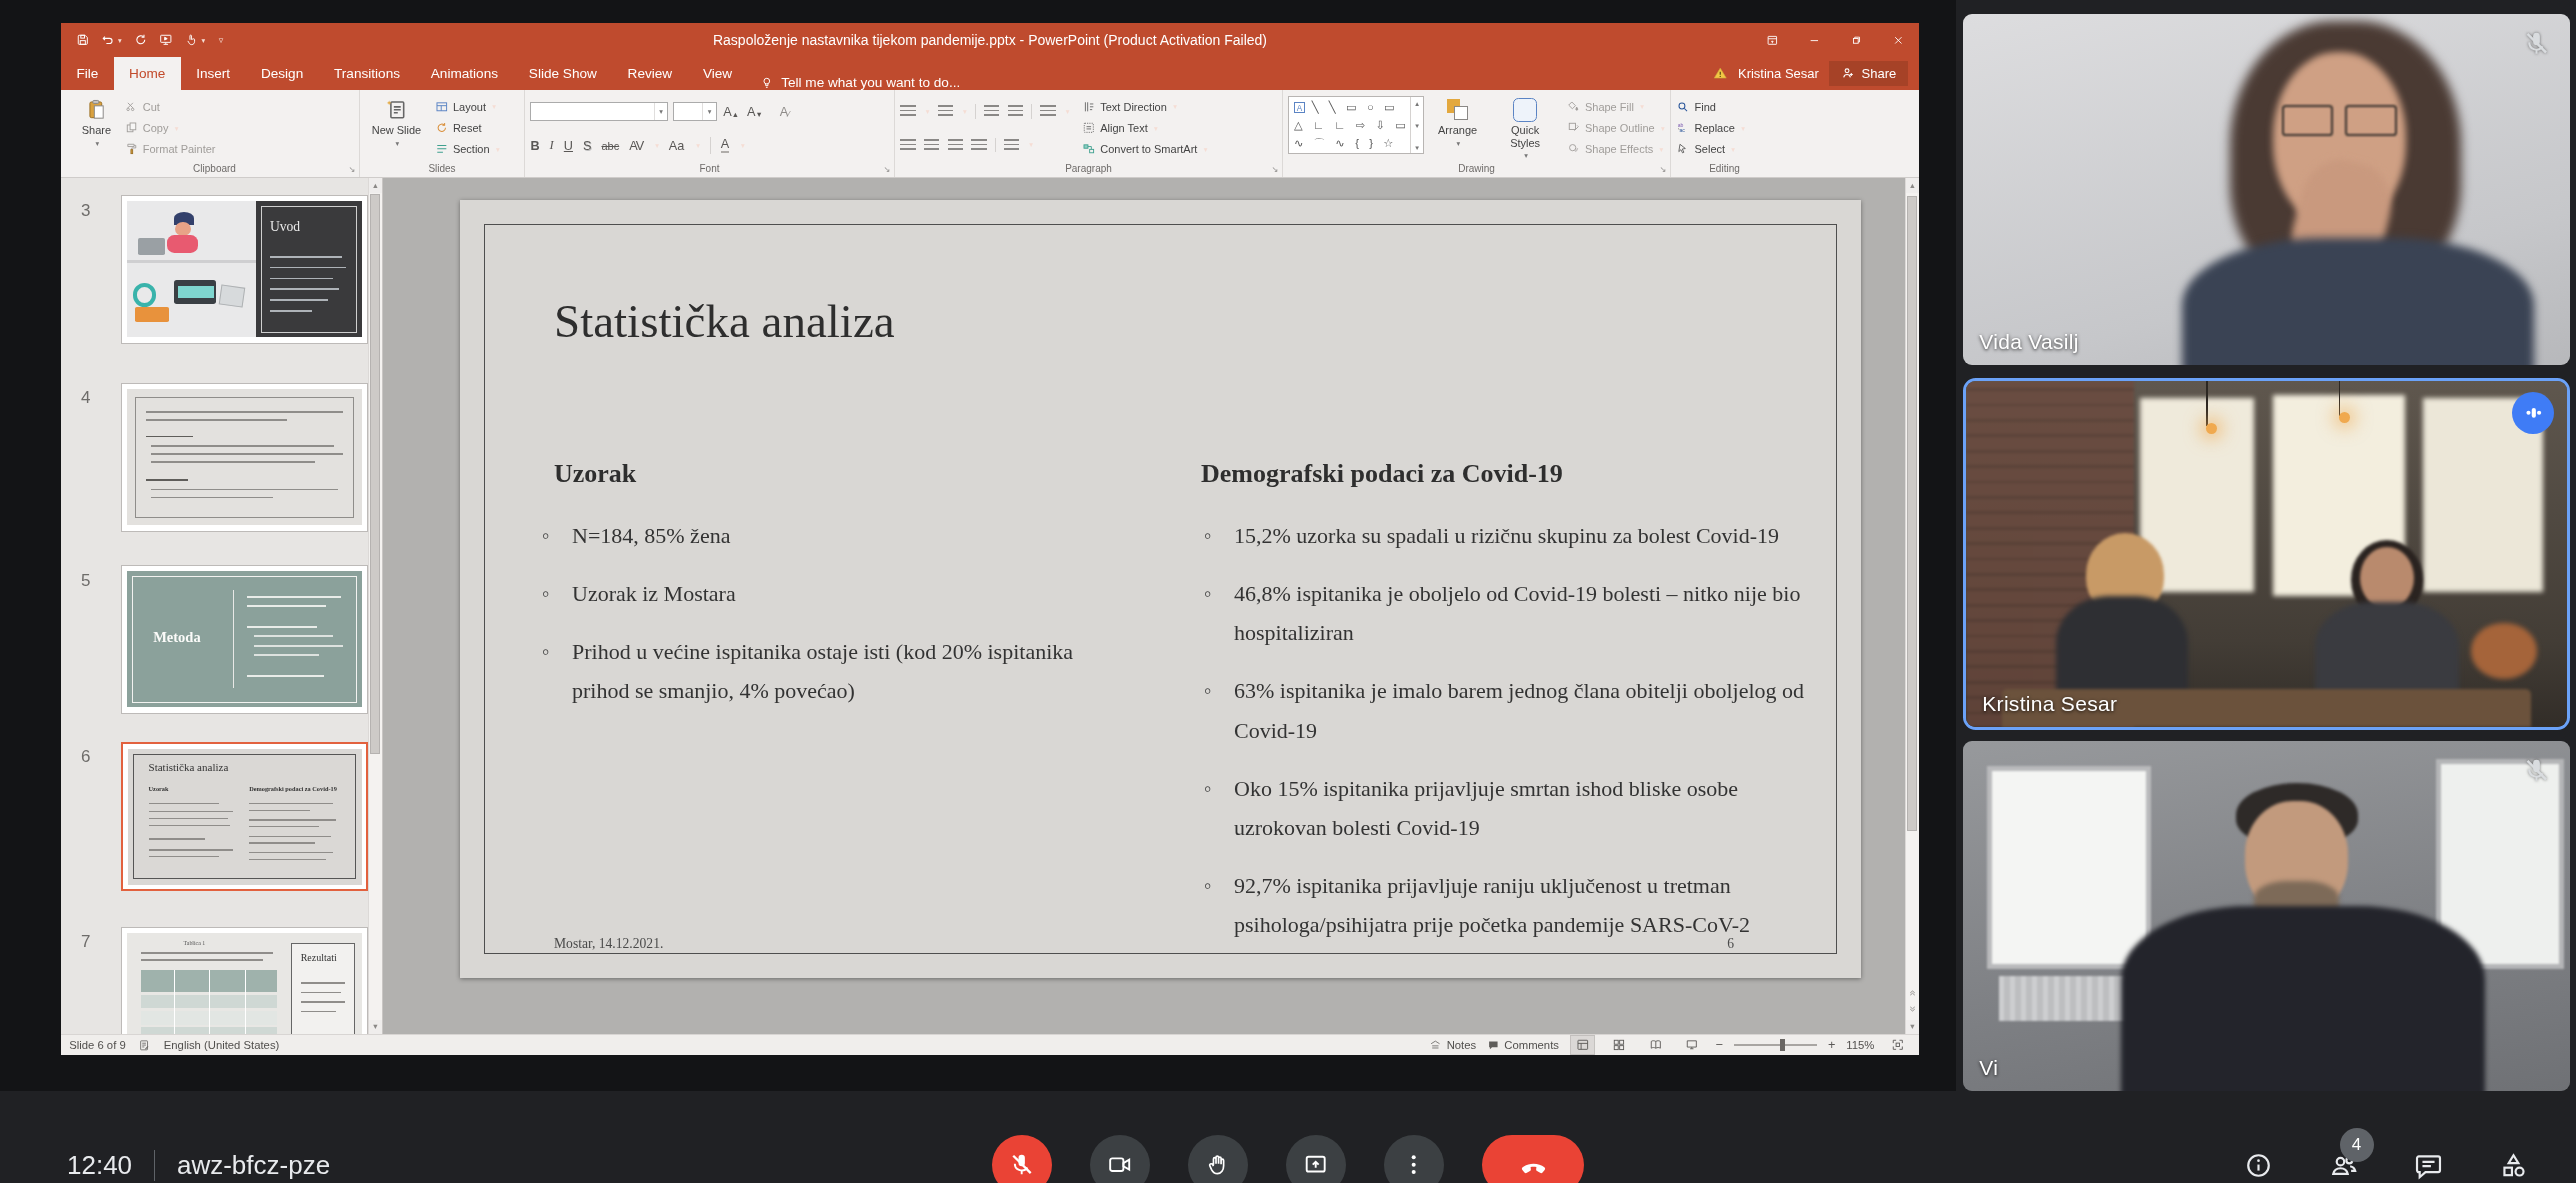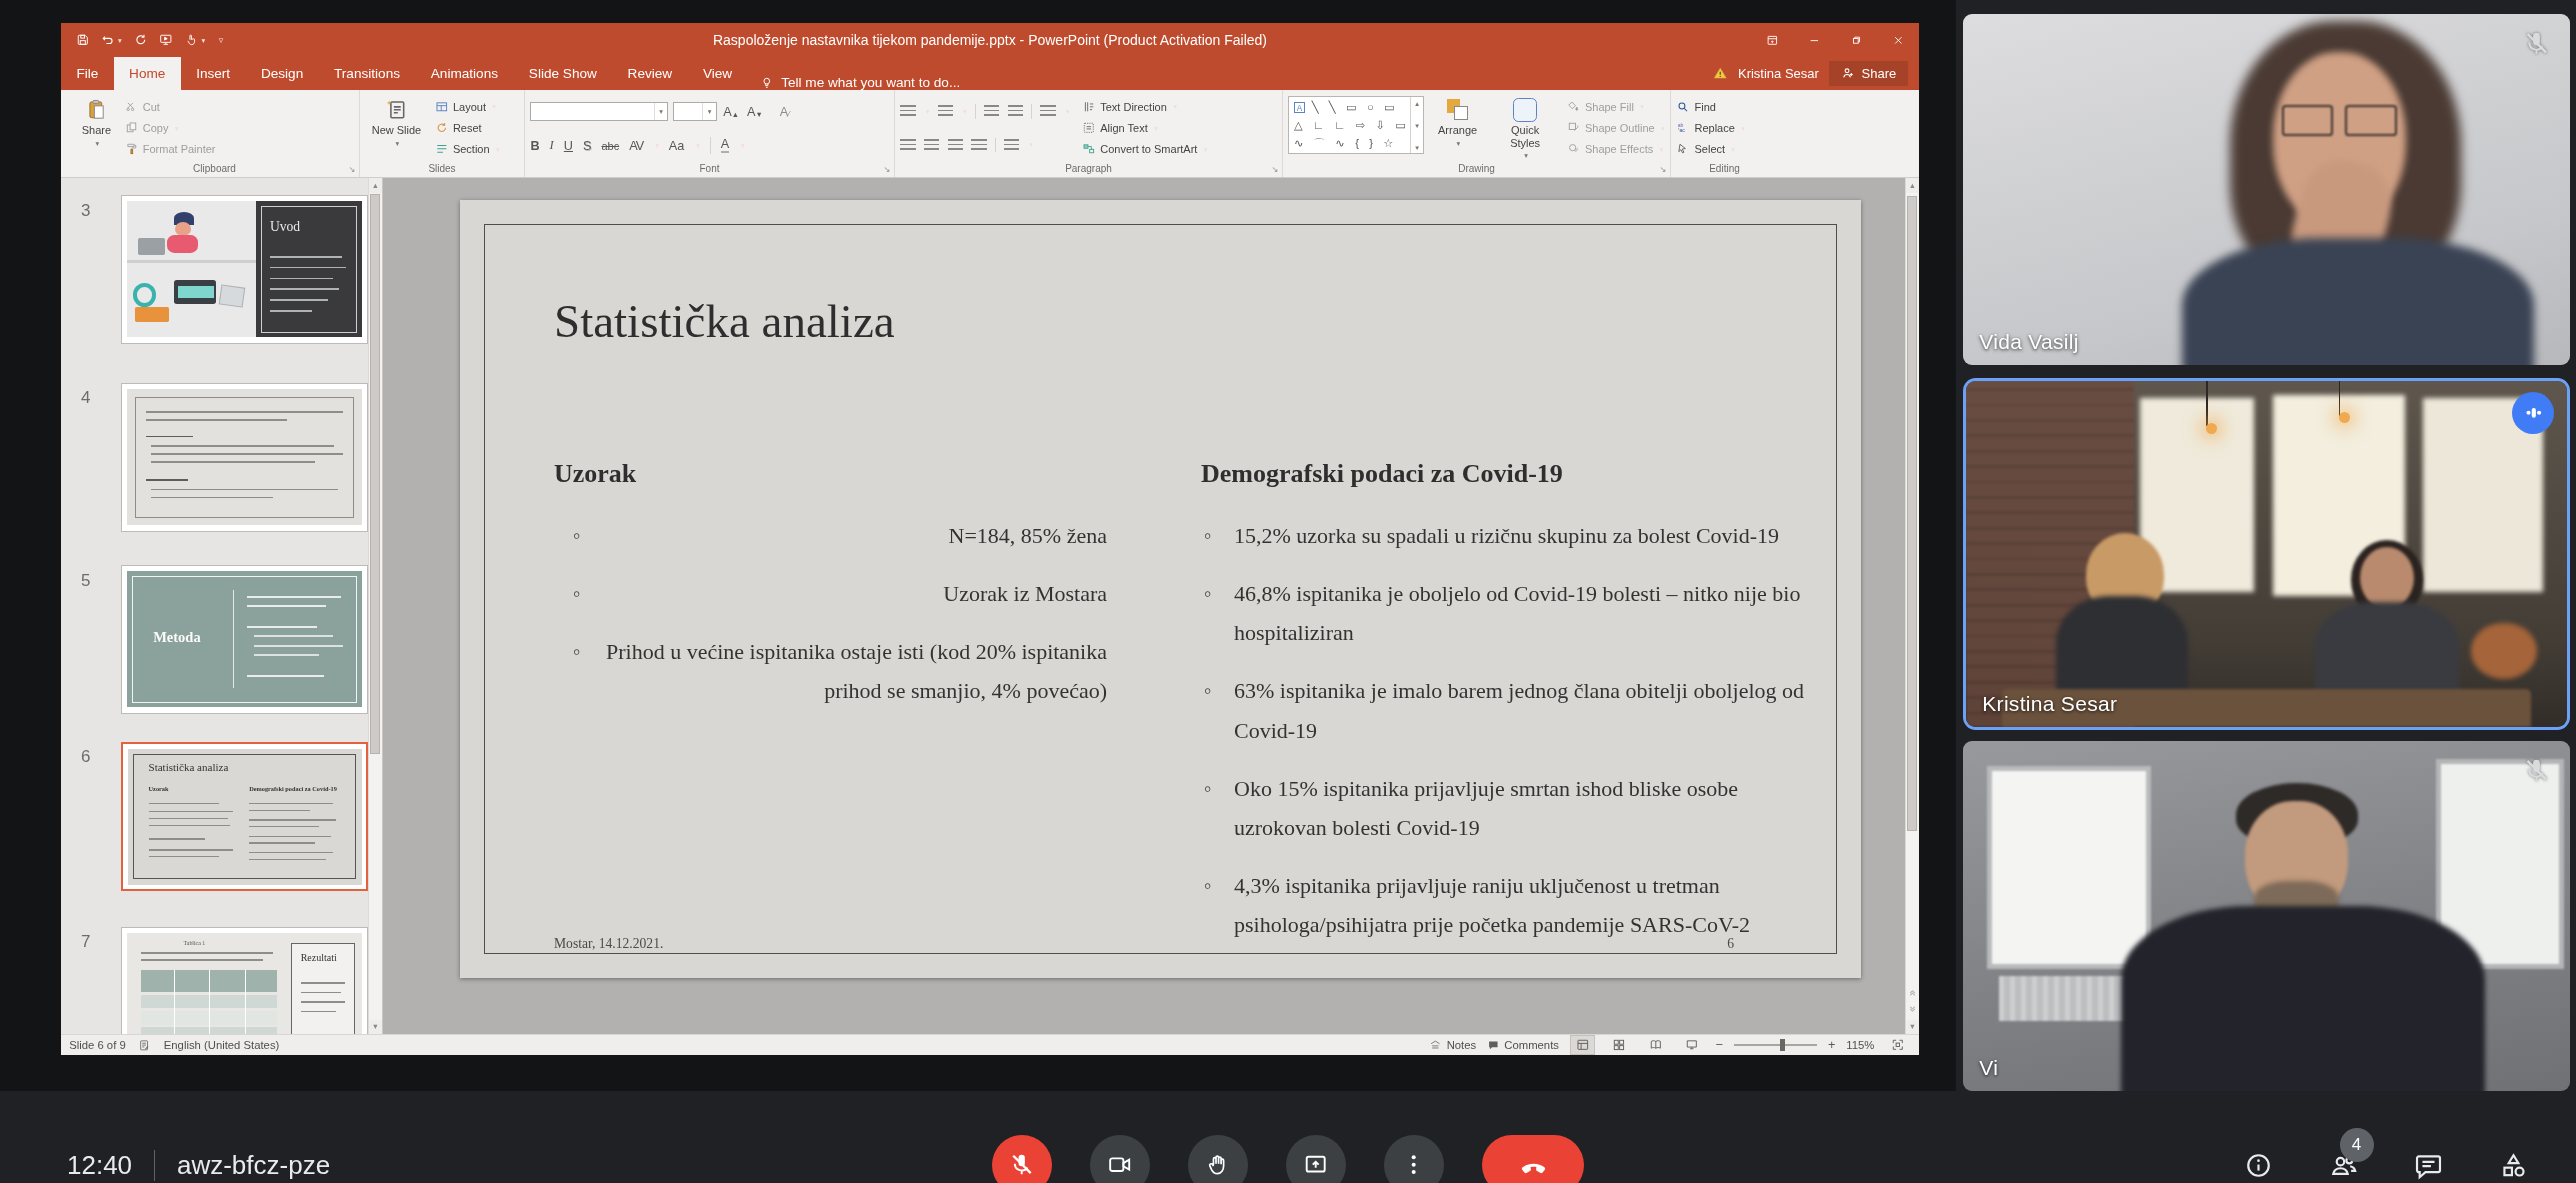--- a/index.html
+++ b/index.html
@@ -645,33 +645,33 @@
         <span class="parrow" style="bottom:0;">▼</span>
       </div>
     </div>
 
     <div class="canvas">
       <div class="slide">
         <div class="frame"></div>
         <div class="slide-title">Statistička analiza</div>
 
         <div class="col-h" style="left:94px;">Uzorak</div>
-        <ul class="blist" style="left:110px;top:316px;width:537px;text-align:right;">
+        <ul class="blist" style="left:79px;top:316px;width:537px;">
           <li>N=184, 85% žena</li>
           <li>Uzorak iz Mostara</li>
           <li>Prihod u većine ispitanika ostaje isti (kod 20% ispitanika prihod se smanjio, 4% povećao)</li>
         </ul>
 
         <div class="col-h" style="left:741px;">Demografski podaci za Covid-19</div>
         <ul class="blist" style="left:741px;top:316px;width:609px;">
           <li>15,2% uzorka su spadali u rizičnu skupinu za bolest Covid-19</li>
           <li>46,8% ispitanika je oboljelo od Covid-19 bolesti – nitko nije bio hospitaliziran</li>
           <li>63% ispitanika je imalo barem jednog člana obitelji oboljelog od Covid-19</li>
           <li>Oko 15% ispitanika prijavljuje smrtan ishod bliske osobe uzrokovan bolesti Covid-19</li>
-          <li>4,3% ispitanika prijavljuje raniju uključenost u tretman psihologa/psihijatra prije početka pandemije SARS-CoV-2</li>
+          <li>92,7% ispitanika prijavljuje raniju uključenost u tretman psihologa/psihijatra prije početka pandemije SARS-CoV-2</li>
         </ul>
 
         <div class="slide-footer">Mostar, 14.12.2021.</div>
         <div class="slide-num">6</div>
       </div>
 
       <div class="cscroll">
         <span class="parrow" style="top:0;">▲</span>
         <span class="cthumb"></span>
         <span class="cnav" style="bottom:33px;">

